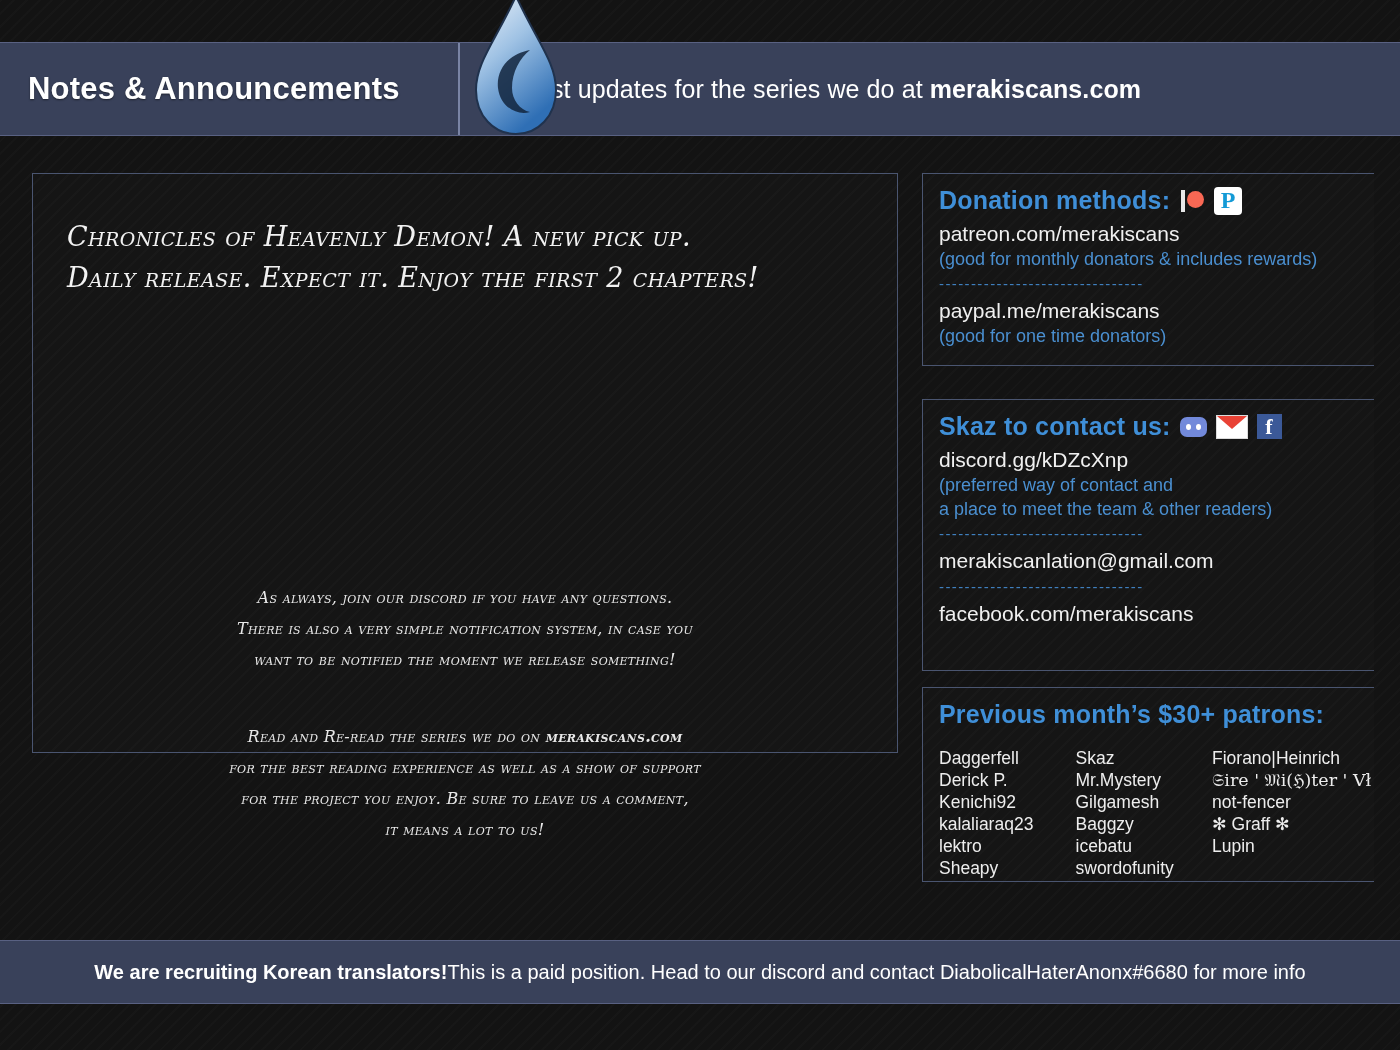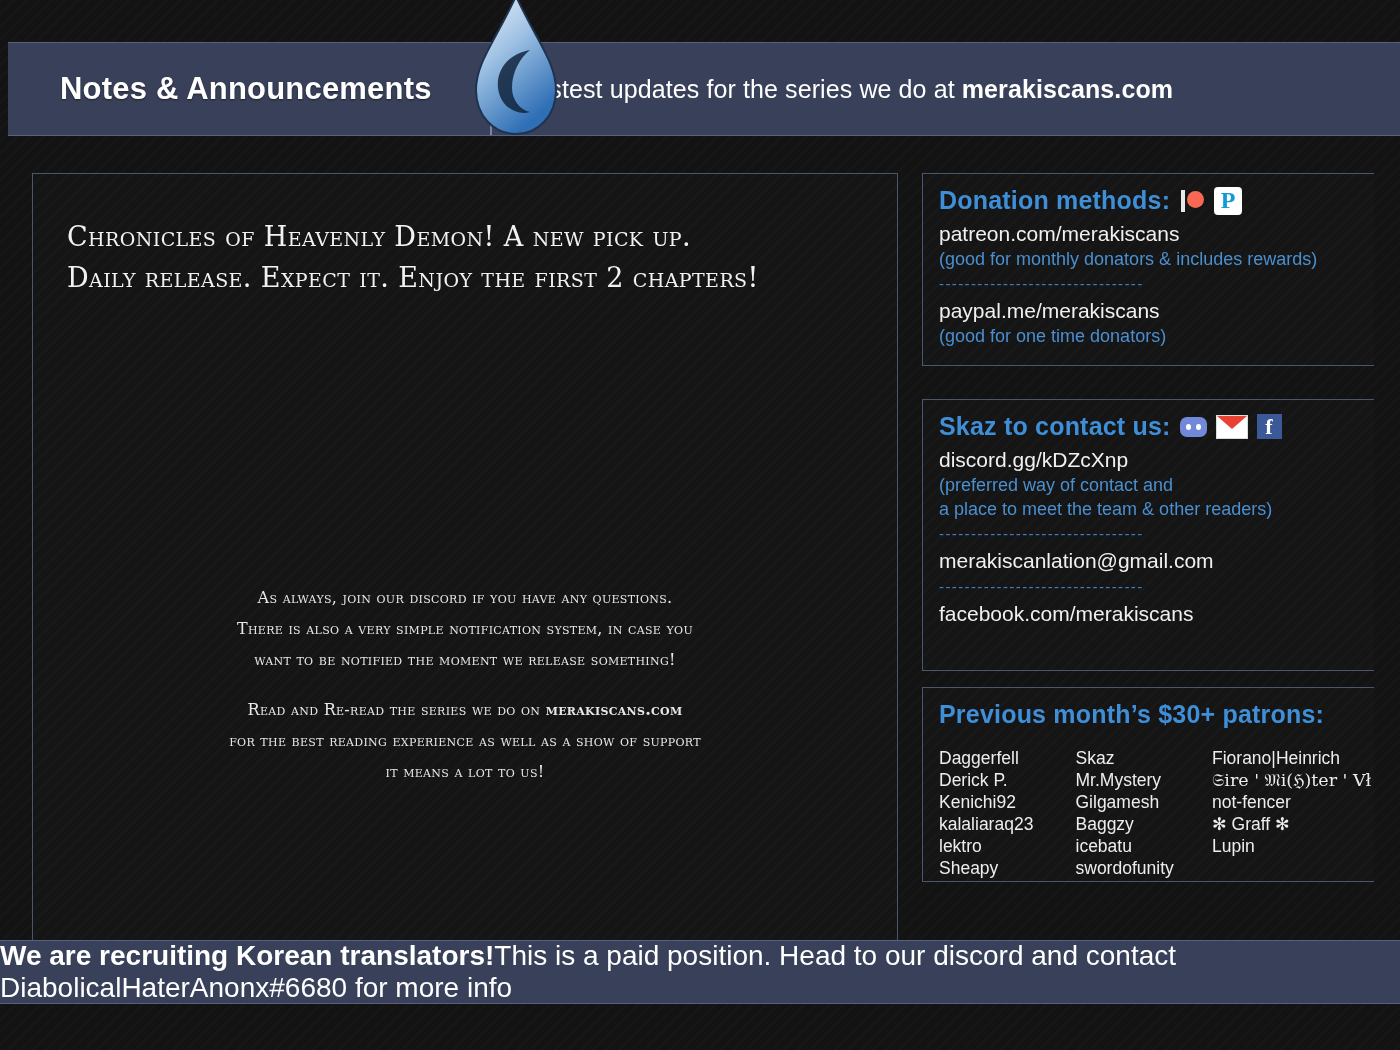--- a/index.html
+++ b/index.html
@@ -19,28 +19,27 @@
     position: absolute;
     inset: 0;
     background:
       repeating-linear-gradient(135deg, rgba(255,255,255,0.016) 0px, rgba(255,255,255,0.016) 2px, rgba(0,0,0,0) 2px, rgba(0,0,0,0) 9px),
       #131313;
   }
 
   
   .header {
     position: absolute;
-    left: 8px; right: 0; top: 42px;
+    left: 0; right: 0; top: 42px;
     height: 92px;
     background: #39415a;
     border-top: 1px solid #596182;
     border-bottom: 1px solid #596182;
     display: flex;
     align-items: center;
-    padding-left: 24px;
   }
   .header-title {
     font-size: 31px;
     font-weight: bold;
     letter-spacing: .2px;
     margin-left: 28px;
     width: 430px;
     color: #ffffff;
     text-shadow: 0 1px 2px rgba(0,0,0,.5);
   }
@@ -66,24 +65,25 @@
     height: 148px;
     z-index: 5;
   }
 
   
   .notebox {
     position: absolute;
     left: 32px;
     top: 173px;
     width: 866px;
-    height: 768px;
+    height: 580px;
     border: 1px solid #4a5570;
     background: rgba(255,255,255,0.012);
     box-sizing: border-box;
+    font-style: italic;
   }
   .note-head {
     margin: 42px 0 0 34px;
     font-family: "DejaVu Serif", serif;
     font-variant: small-caps;
     font-size: 27px;
     line-height: 41px;
     color: #f2f2f2;
     letter-spacing: .4px;
   }
@@ -92,21 +92,21 @@
     left: 0; right: 0;
     top: 408px;
     text-align: center;
     font-family: "DejaVu Serif", serif;
     font-variant: small-caps;
     font-size: 16px;
     line-height: 31px;
     color: #e8e8e8;
     letter-spacing: .3px;
   }
-  .note-body .para2 { margin-top: 19px; }
+  .note-body .para2 { margin-top: 46px; }
   .note-body b { font-weight: bold; }
 
   
   .panel {
     position: absolute;
     left: 922px;
     width: 452px;
     border: 1px solid #4a5570;
     border-right: none;
     box-sizing: border-box;
@@ -224,21 +224,21 @@
     position: absolute;
     left: 0; right: 0;
     top: 940px;
     height: 62px;
     background: #39415a;
     border-top: 1px solid #596182;
     border-bottom: 1px solid #596182;
     display: flex;
     align-items: center;
     justify-content: center;
-    font-size: 28px;
+    font-size: 20px;
     color: #ffffff;
   }
   .footer b { font-weight: bold; }
 </style>
 </head>
 <body>
 
 <div class="page">
 
   <div class="header">
@@ -267,20 +267,21 @@
       <div>Daily release. Expect it. Enjoy the first 2 chapters!</div>
     </div>
     <div class="note-body">
       <div>As always, join our discord if you have any questions.</div>
       <div>There is also a very simple notification system, in case you</div>
       <div>want to be notified the moment we release something!</div>
       <div class="para2">
         <span>Read and Re-read the series we do on </span><b>merakiscans.com</b>
       </div>
       <div>for the best reading experience as well as a show of support</div>
+      <div>for the project you enjoy. Be sure to leave us a comment,</div>
       <div>it means a lot to us!</div>
     </div>
   </div>
 
   <div class="panel" id="panel-donation">
     <div class="panel-title">
       <span>Donation methods:</span>
       <span class="icon ico-patreon">
           <span class="bar"></span>
           <span class="dot"></span>

